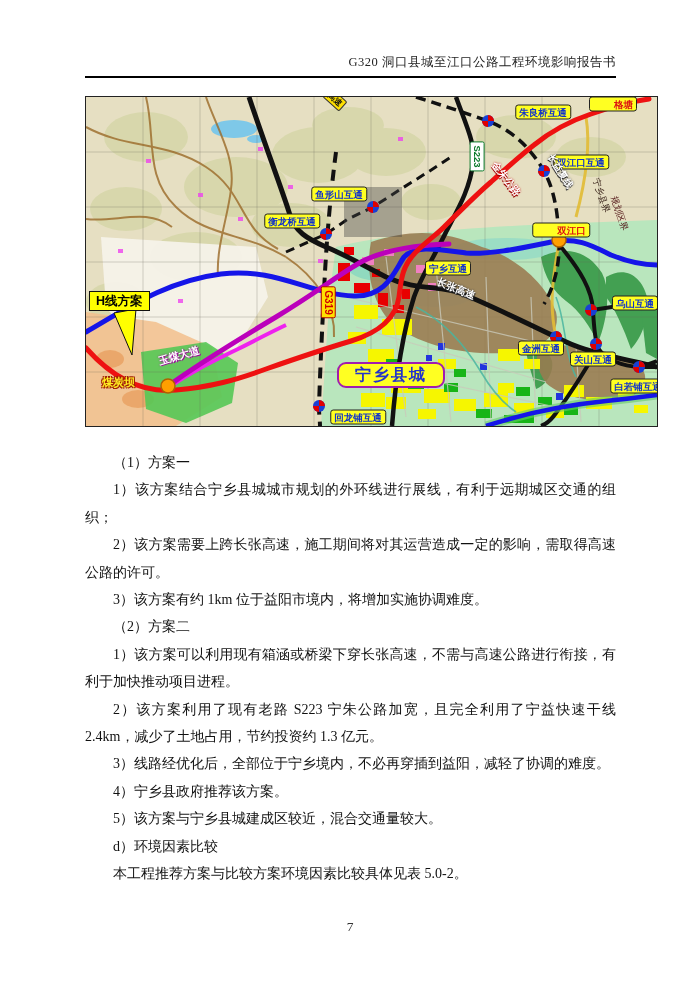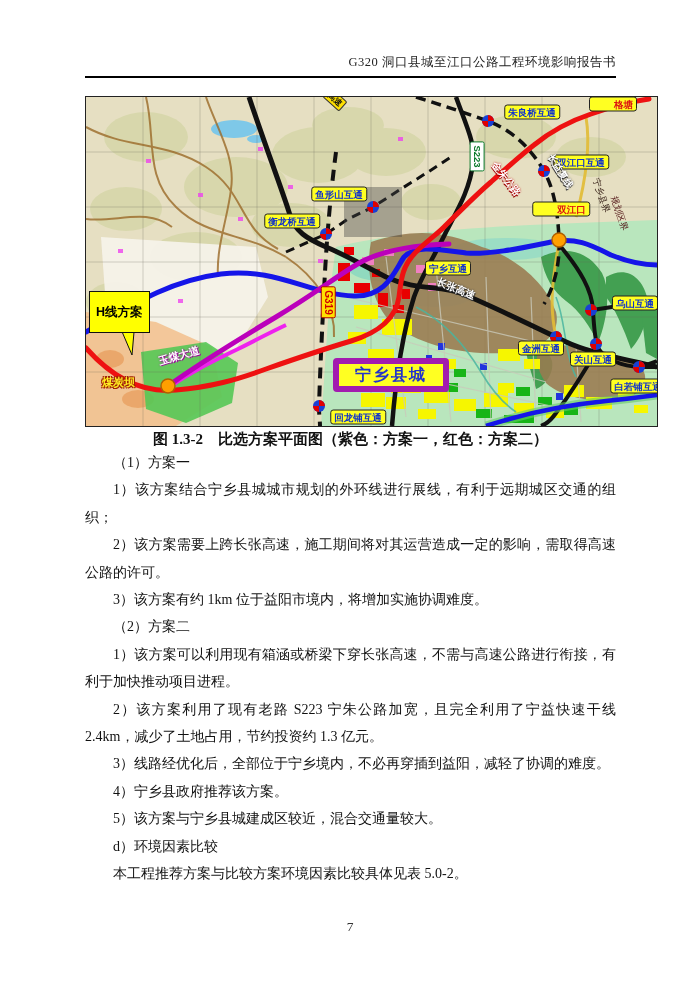--- a/index.html
+++ b/index.html
@@ -10,25 +10,25 @@
   .hdr-rule{position:absolute;left:85px;top:76px;width:531px;height:0;border-top:2.2px solid #000;}
   .map{position:absolute;left:85px;top:96px;width:571px;height:329px;border:1px solid #222;
        overflow:hidden;background:#e6dfc2;}
   .map svg{position:absolute;left:0;top:0;}
   .mlabel{position:absolute;transform:translate(-50%,-50%);white-space:nowrap;
           background:#ffff22;border:1.2px solid #222;border-radius:3px;
           color:#1133cc;font-weight:bold;font-size:9.5px;line-height:13px;padding:0 3px;
           font-family:"Liberation Sans", sans-serif;}
   .mlabel.red{color:#dd1111;padding-left:24px;}
   .citylabel{position:absolute;transform:translate(-50%,-50%);white-space:nowrap;
-          background:#ffff22;border:6px solid #a21caf;border-radius:4px;color:#2233cc;
+          background:#ffff22;border:2px solid #a21caf;border-radius:9px;color:#2233cc;
           font-weight:bold;font-size:16px;line-height:22px;padding:0 16px;letter-spacing:2px;
           font-family:"Liberation Sans", sans-serif;}
   .hline{position:absolute;left:3px;top:194px;background:#ffff00;border:1.5px solid #111;
-         color:#000;font-weight:bold;font-size:12.5px;line-height:16px;padding:12px 6px;
+         color:#000;font-weight:bold;font-size:12.5px;line-height:16px;padding:1px 6px;
          font-family:"Liberation Sans", sans-serif;}
   .roadtext{position:absolute;transform-origin:center;white-space:nowrap;font-weight:bold;
          font-family:"Liberation Sans", sans-serif;color:#fff;
          text-shadow:0 0 2px #333,1px 1px 0 #333;}
   .shield{position:absolute;transform-origin:center;white-space:nowrap;font-weight:bold;
          font-family:"Liberation Sans", sans-serif;border-radius:2px;}
   .darktext{position:absolute;transform-origin:center;white-space:nowrap;
          font-family:"Liberation Sans", sans-serif;font-size:9px;color:#3a241a;}
   .meitanba{position:absolute;left:16px;top:266px;font-size:11px;font-weight:bold;color:#ffee22;
          text-shadow:1px 1px 0 #a02000,-1px -1px 0 #a02000,1px -1px 0 #a02000,-1px 1px 0 #a02000;
@@ -257,46 +257,45 @@
             <circle r="6" fill="#1a3fd4"></circle>
             <path d="M0,0 L6,0 A6,6 0 0 0 0,-6 Z M0,0 L-6,0 A6,6 0 0 0 0,6 Z" fill="#e00000"></path>
           </g>
       </g>
 
       <circle cx="473" cy="143" r="7" fill="#ff9f00" stroke="#b06000" stroke-width="1.5"></circle>
       <circle cx="82" cy="289" r="7" fill="#ff9f00" stroke="#b06000" stroke-width="1.5"></circle>
     </svg>
 
     <div class="mlabel red" style="left:527px;top:7px;">格塘</div>
-    <div class="mlabel" style="left:446px;top:15px;text-align:right;">朱良桥互通</div>
+    <div class="mlabel" style="left:457px;top:15px;text-align:right;">朱良桥互通</div>
     <div class="mlabel" style="left:495px;top:65px;">双江口互通</div>
     <div class="mlabel" style="left:253px;top:97px;">鱼形山互通</div>
     <div class="mlabel" style="left:206px;top:124px;">衡龙桥互通</div>
-    <div class="mlabel red" style="left:475px;top:112px;">双江口</div>
+    <div class="mlabel red" style="left:475px;top:133px;">双江口</div>
     <div class="mlabel" style="left:362px;top:171px;">宁乡互通</div>
     <div class="mlabel" style="left:549px;top:206px;">乌山互通</div>
     <div class="mlabel" style="left:455px;top:251px;">金洲互通</div>
     <div class="mlabel" style="left:507px;top:262px;">关山互通</div>
     <div class="mlabel" style="left:552px;top:289px;">白若铺互通</div>
     <div class="mlabel" style="left:272px;top:320px;">回龙铺互通</div>
     <div class="citylabel" style="left:305px;top:278px;">宁乡县城</div>
     <div class="hline">H线方案</div>
     <div class="meitanba">煤炭坝</div>
     <div class="roadtext" style="left:72px;top:252px;font-size:10.5px;transform:rotate(-16deg);text-shadow:0 0 2px #a000a0,1px 1px 0 #a000a0;">玉煤大道</div>
     <div class="shield" style="left:376px;top:52px;background:#fff;border:1px solid #0a7a2a;color:#0a7a2a;font-size:9.5px;padding:1px 3px;transform:rotate(90deg);">S223</div>
     <div class="shield" style="left:226px;top:198px;background:#ffe000;border:1px solid #b00000;color:#d00000;font-size:10px;padding:1px 3px;transform:rotate(90deg);">G319</div>
     <div class="shield" style="left:238px;top:-4px;background:#ffe000;border:1px solid #333;color:#111;font-size:8px;padding:0 2px;transform:rotate(42deg);">高速</div>
     <div class="roadtext" style="left:400px;top:75px;font-size:10px;transform:rotate(52deg);text-shadow:0 0 2px #c00000,1px 1px 0 #900000;">金朱公路</div>
     <div class="roadtext" style="left:455px;top:68px;font-size:9.5px;transform:rotate(58deg);">长益复线</div>
     <div class="roadtext" style="left:350px;top:185px;font-size:10px;transform:rotate(22deg);">长张高速</div>
     <div class="darktext" style="left:497px;top:92px;transform:rotate(72deg);">宁乡县界</div>
     <div class="darktext" style="left:515px;top:110px;color:#5a2020;transform:rotate(72deg);">规划区界</div>
   </div>
 
-  <div class="caption">图 1.3-2　比选方案平面图（紫色：方案一，红色：方案二）</div>
 
   <div class="bodytext">
     <p>（1）方案一</p>
     <p>1）该方案结合宁乡县城城市规划的外环线进行展线，有利于远期城区交通的组织；</p>
     <p>2）该方案需要上跨长张高速，施工期间将对其运营造成一定的影响，需取得高速公路的许可。</p>
     <p>3）该方案有约 1km 位于益阳市境内，将增加实施协调难度。</p>
     <p>（2）方案二</p>
     <p>1）该方案可以利用现有箱涵或桥梁下穿长张高速，不需与高速公路进行衔接，有利于加快推动项目进程。</p>
     <p>2）该方案利用了现有老路 S223 宁朱公路加宽，且完全利用了宁益快速干线 2.4km，减少了土地占用，节约投资约 1.3 亿元。</p>
     <p>3）线路经优化后，全部位于宁乡境内，不必再穿插到益阳，减轻了协调的难度。</p>

